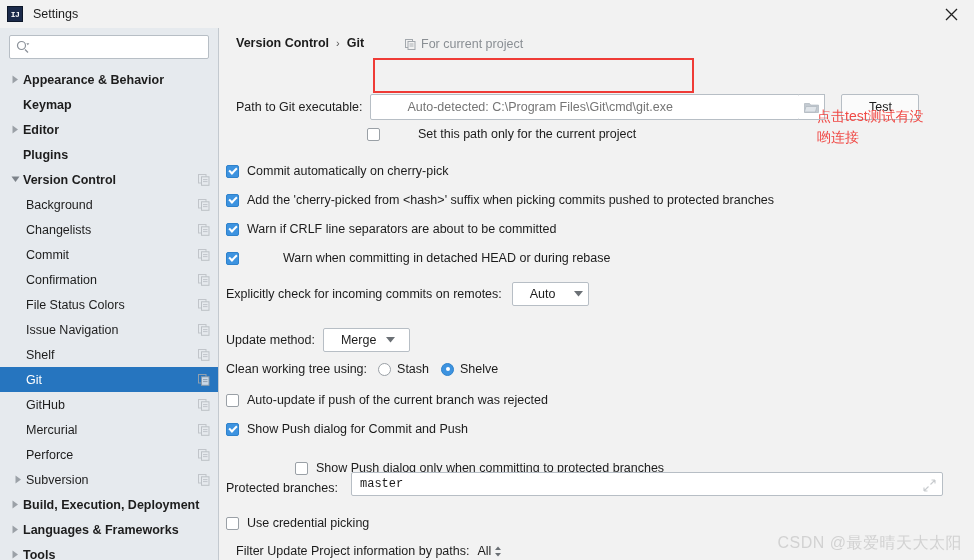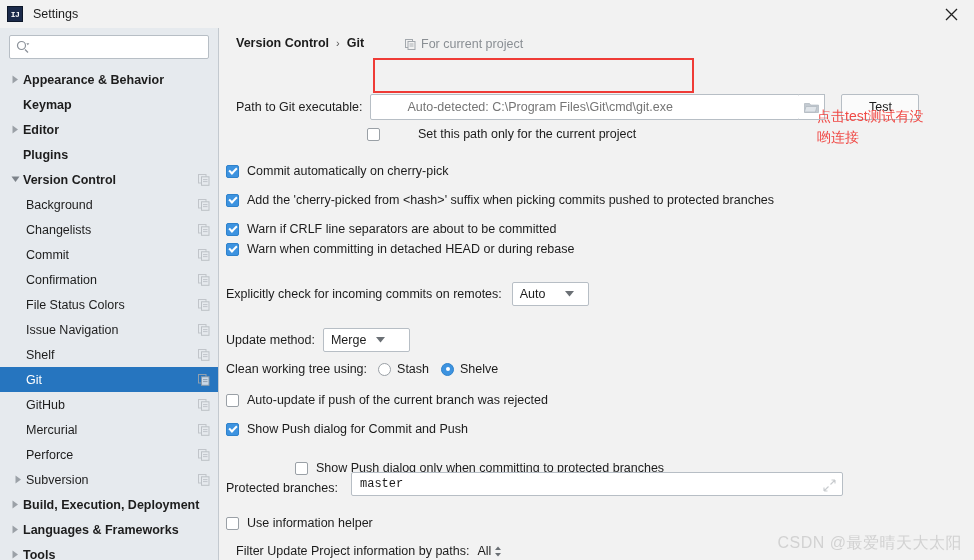--- a/index.html
+++ b/index.html
@@ -219,21 +219,21 @@
     border-bottom: 2px solid #fff;
     transform: rotate(-45deg) translate(1px, -1px);
   }
 
   .dd {
     height: 24px;
     background: #fff;
     border: 1px solid #b7bec5;
     border-radius: 2px;
     display: inline-flex; align-items: center;
-    padding: 0 0 0 7px;
+    padding: 0 0 0 17px;
     font-size: 12.5px; color: #1c1c1c;
   }
   .dd .val { min-width: 40px; }
   .dd .caret {
     width: 20px; display: flex; align-items: center; justify-content: center;
   }
 
   .radio {
     width: 13px; height: 13px;
     border: 1px solid #9aa0a6;
@@ -250,21 +250,21 @@
   .radio.sel::after {
     content: "";
     width: 4px; height: 4px;
     background: #fff;
     border-radius: 50%;
   }
 
   .pb-field {
     position: absolute;
     left: 131px; top: 444px;
-    width: 492px; height: 24px;
+    width: 592px; height: 24px;
     background: #fff;
     border: 1px solid #b7bec5;
     border-radius: 2px;
     display: flex; align-items: center;
     padding: 0 6px;
   }
   .pb-field input {
     border: 0; outline: 0; background: transparent;
     flex: 1; font-size: 12px;
     font-family: "Liberation Mono", monospace;
@@ -549,21 +549,21 @@
       <span>Commit automatically on cherry-pick</span>
     </div>
     <div class="cb-row" style="left:6px; top:165px;">
       <span class="cbox checked"></span>
       <span>Add the 'cherry-picked from &lt;hash&gt;' suffix when picking commits pushed to protected branches</span>
     </div>
     <div class="cb-row" style="left:6px; top:194px;">
       <span class="cbox checked"></span>
       <span>Warn if CRLF line separators are about to be committed</span>
     </div>
-    <div class="cb-row" style="left:6px; top:214px;">
+    <div class="cb-row" style="left:6px; top:223px;gap:36px;">
       <span class="cbox checked"></span>
       <span>Warn when committing in detached HEAD or during rebase</span>
     </div>
 
     <div class="cb-row" style="left:6px; top:254px;">
       <span class="lbl-plain">Explicitly check for incoming commits on remotes:</span>
       <span class="dd" style="margin-left:10px; width:77px;">
         <span class="val">Auto</span>
         <span class="caret">
           <svg width="9" height="6" viewBox="0 0 9 6" aria-hidden="true">
@@ -618,21 +618,21 @@
       <span class="expand-ic">
         <svg width="13" height="13" viewBox="0 0 13 13" aria-hidden="true">
           <path d="M12,1 L7.5,5.5 M12,1 L12,4.5 M12,1 L8.5,1" stroke="#9aa0a6" stroke-width="1.1" fill="none"></path>
           <path d="M1,12 L5.5,7.5 M1,12 L1,8.5 M1,12 L4.5,12" stroke="#9aa0a6" stroke-width="1.1" fill="none"></path>
         </svg>
       </span>
     </div>
 
     <div class="cb-row" style="left:6px; top:488px;">
       <span class="cbox"></span>
-      <span>Use information helper</span>
+      <span>Use credential picking</span>
     </div>
 
     <div class="filter-row">
       <span class="lbl-plain">Filter Update Project information by paths:</span>
       <span class="spin-val">All</span>
       <span class="spin-arrows">
         <svg width="8" height="11" viewBox="0 0 8 11" aria-hidden="true">
           <path d="M4,0.5 L7,4 L1,4 z" fill="#6b7075"></path>
           <path d="M4,10.5 L1,7 L7,7 z" fill="#6b7075"></path>
         </svg>

